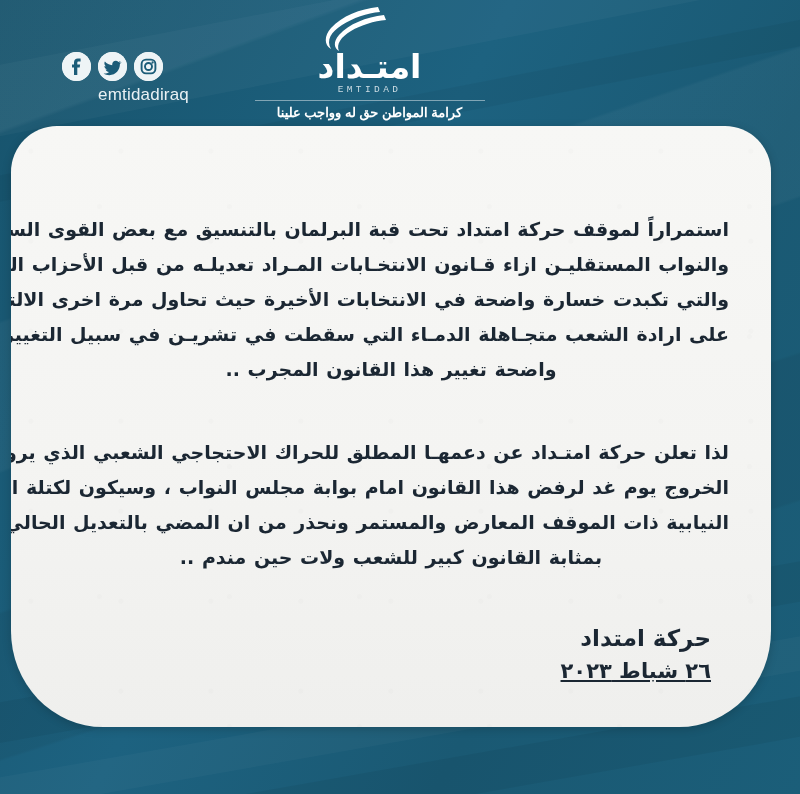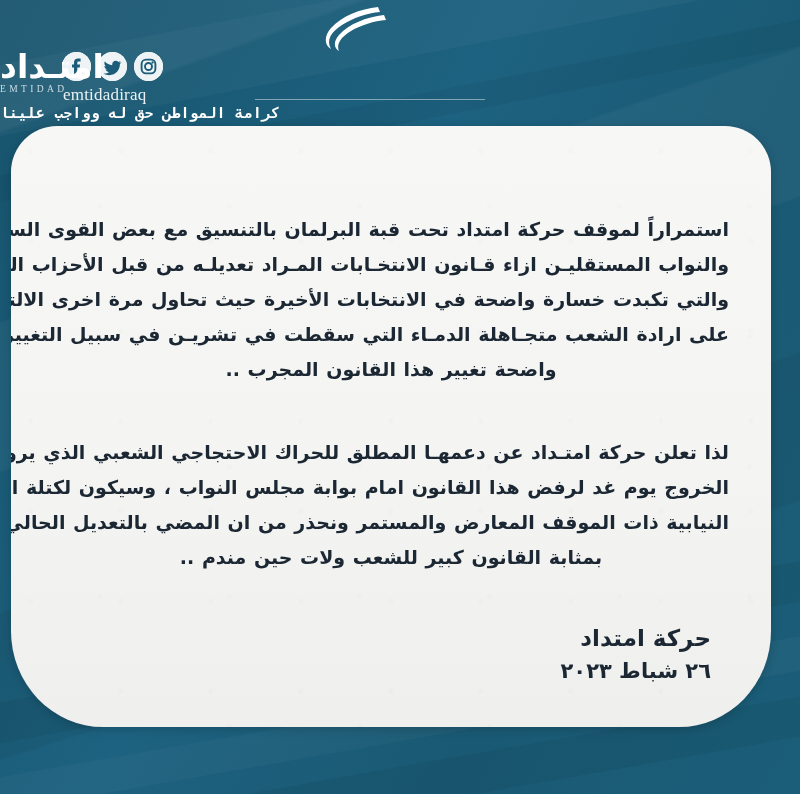--- a/index.html
+++ b/index.html
@@ -61,64 +61,65 @@
   .sicon {
     width:29px; height:29px;
     border-radius:50%;
     background:#eef4f6;
     color:#1b5c78;
     display:flex; align-items:center; justify-content:center;
   }
   .sicon svg { display:block; }
   #social-handle {
     margin-top:4px;
-    font-family:Liberation Serif, serif;
+    font-family:Liberation Sans, sans-serif;
     font-size:17px;
     color:#e9f1f4;
     letter-spacing:0.2px;
     text-align:left;
     padding-left:1px;
+    margin-left:35px;
   }
 
   
   #brand {
     position:absolute;
     left:0; top:4px;
     width:739px;
-    text-align:left;
+    text-align:center;
   }
   #brand-mark {
     height:48px;
     display:flex; align-items:flex-end; justify-content:center;
   }
   #brand-wordmark {
     font-family:"DejaVu Sans", sans-serif;
     font-size:33px;
     font-weight:bold;
     color:#ffffff;
     line-height:1.0;
     letter-spacing:1px;
     margin-top:-2px;
   }
   #brand-latin {
-    font-family:Liberation Serif, serif;
+    font-family:Liberation Mono, monospace;
     font-size:9.5px;
     letter-spacing:3.4px;
     color:#cddde4;
     margin-top:1px;
     direction:ltr;
   }
   #brand-rule {
     width:230px; height:1px;
     background:rgba(255,255,255,0.45);
     margin:5px auto 4px auto;
   }
   #brand-tagline {
-    font-family:Liberation Mono, monospace;
-    font-size:15px;
+    font-family:Liberation Sans, sans-serif;
+    font-size:13px;
     font-weight:bold;
     color:#ffffff;
     letter-spacing:0;
   }
 
   
   #card {
     position:absolute;
     left:11px; top:126px;
     width:760px; height:601px;
@@ -159,20 +160,21 @@
     font-weight:bold;
   }
   #sig-org {
     font-size:23px;
     line-height:30px;
   }
   #sig-date {
     font-size:21px;
     line-height:32px;
     margin-top:2px;
+    text-decoration:underline;
   }
 </style>
 </head>
 <body>
 
 <div id="poster">
 
   <div class="band l1"></div>
   <div class="band l2"></div>
   <div class="band l3"></div>

